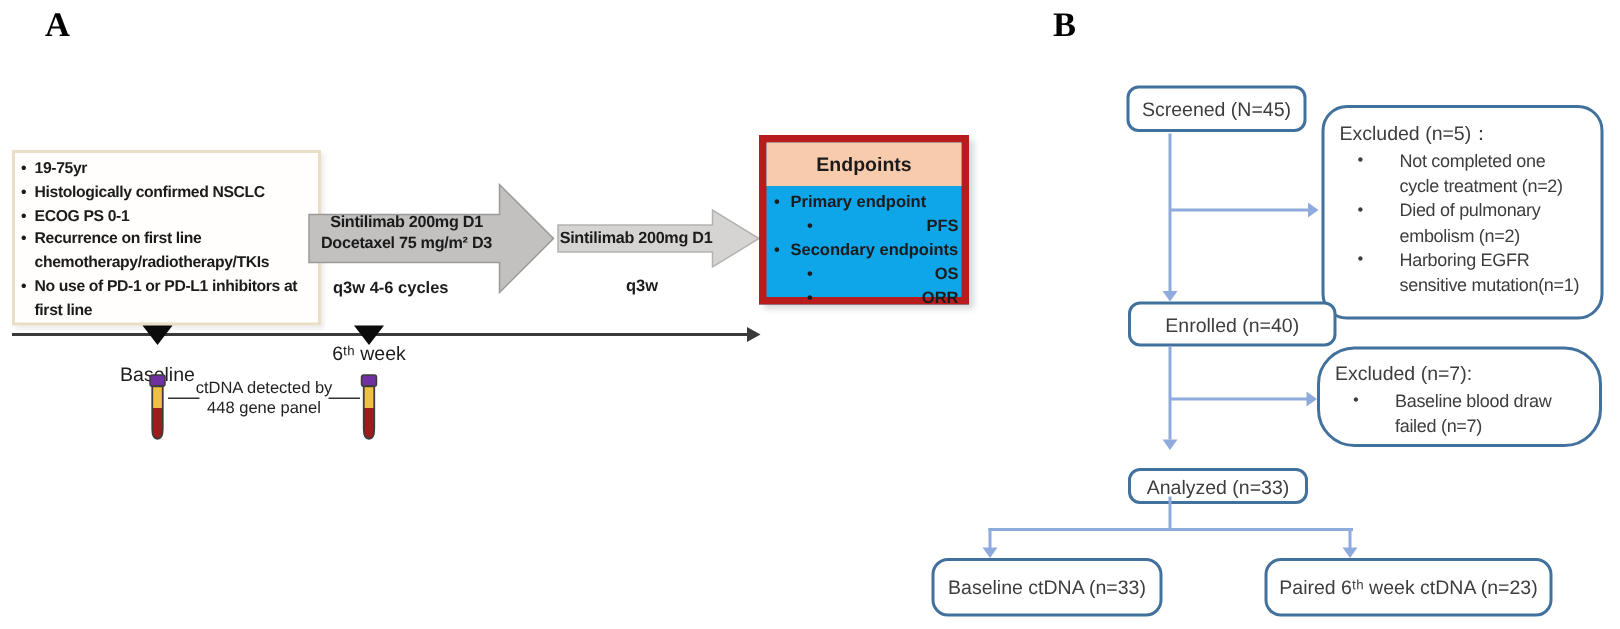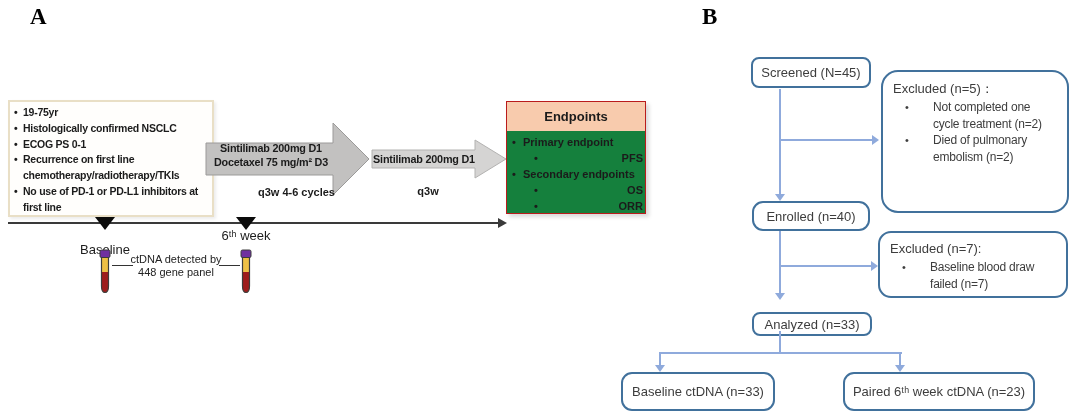--- a/index.html
+++ b/index.html
@@ -12,22 +12,22 @@
   .elig{left:8px;top:100px;width:206px;height:117px;box-sizing:border-box;
         border:2px solid var(--cream-border);background:#fffefc;
         box-shadow:2px 2px 3px rgba(0,0,0,.08);padding:3px 2px 0 3px;}
   .elig ul{margin:0;padding:0;list-style:none;}
   .elig li{position:relative;padding-left:10px;font-size:10.5px;font-weight:700;
            color:var(--ink);line-height:15.8px;letter-spacing:-0.25px;}
   .elig li::before{content:"•";position:absolute;left:1px;top:0;}
   .arrow-text{font-weight:700;color:var(--ink);text-align:center;font-size:10.8px;
               line-height:14px;white-space:pre-line;letter-spacing:-0.2px;}
   .sched{font-weight:700;color:var(--ink);text-align:center;font-size:11px;}
-  .endpoints{left:506px;top:101px;width:140px;height:113px;box-sizing:border-box;
-             background:#15803d;border:1px solid #b91c1c;box-shadow:3px 3px 4px rgba(0,0,0,.15);}
+  .endpoints{left:506px;top:90px;width:140px;height:113px;box-sizing:border-box;
+             background:#0ea5e9;border:5px solid #b91c1c;box-shadow:3px 3px 4px rgba(0,0,0,.15);}
   .ep-head{height:29px;background:var(--peach);display:flex;align-items:center;justify-content:center;
            font-weight:700;font-size:13px;color:var(--ink);}
   .ep-body{padding:3px 2px;}
   .ep-row{position:relative;font-weight:700;font-size:11px;line-height:16px;color:var(--ink);white-space:nowrap;}
   .lvl1{padding-left:14px;}  .lvl1::before{content:"•";position:absolute;left:3px;}
   .lvl2{padding-left:36px;text-align:right;}  .lvl2::before{content:"•";position:absolute;left:25px;}
   .tl-line{left:8px;top:222px;width:491px;height:2px;background:var(--line-dark);}
   .tl-head{left:498px;top:218px;width:0;height:0;border-top:5px solid transparent;
            border-bottom:5px solid transparent;border-left:9px solid var(--line-dark);}
   .marker{width:0;height:0;border-left:10px solid transparent;border-right:10px solid transparent;
@@ -70,21 +70,21 @@
         <li>Recurrence on first line chemotherapy/radiotherapy/TKIs</li>
         <li>No use of PD-1 or PD-L1 inhibitors at first line</li>
       </ul>
     </div>
 
     <svg class="abs" style="left:205px;top:120px;" width="166" height="78" viewBox="0 0 166 78">
       <polygon points="1,23 128,23 128,3 164,39 128,75 128,55 1,55" fill="var(--arrow-gray1)" stroke="#9b9a99" stroke-width="1"></polygon>
     </svg>
     <div class="abs arrow-text" style="left:204px;top:141px;width:134px;">Sintilimab 200mg D1
 Docetaxel 75 mg/m² D3</div>
-    <div class="abs sched" style="left:210px;top:186px;width:125px;text-align:right;">q3w 4-6 cycles</div>
+    <div class="abs sched" style="left:198px;top:186px;width:125px;">q3w 4-6 cycles</div>
 
     <svg class="abs" style="left:371px;top:138px;" width="137" height="42" viewBox="0 0 137 42">
       <polygon points="1,12 104,12 104,2 135,21 104,40 104,30 1,30" fill="var(--arrow-gray2)" stroke="#b3b2b1" stroke-width="1"></polygon>
     </svg>
     <div class="abs arrow-text" style="left:372px;top:152px;width:104px;">Sintilimab 200mg D1</div>
     <div class="abs sched" style="left:372px;top:185px;width:112px;">q3w</div>
 
     <div class="abs endpoints">
       <div class="ep-head">Endpoints</div>
       <div class="ep-body">
@@ -127,26 +127,28 @@
 
     <div class="bbox" style="left:720px;top:57px;width:120px;height:31px;">Screened (N=45)</div>
 
     <div class="bbig" style="left:881px;top:70px;width:188px;height:143px;border-radius:17px;padding:8px 6px 0 10px;">
       <div class="title">Excluded (n=5)：</div>
       <ul>
         <li>Not completed one
 cycle treatment (n=2)</li>
         <li>Died of pulmonary
 embolism (n=2)</li>
+        <li>Harboring EGFR
+sensitive mutation(n=1)</li>
       </ul>
     </div>
 
-    <div class="bbox" style="left:721px;top:201px;width:118px;height:30px;border-radius:11px;">Enrolled (n=40)</div>
+    <div class="bbox" style="left:721px;top:201px;width:139px;height:30px;">Enrolled (n=40)</div>
 
-    <div class="bbig" style="left:878px;top:231px;width:190px;height:67px;border-radius:13px;padding:7px 6px 0 10px;">
+    <div class="bbig" style="left:878px;top:231px;width:190px;height:67px;border-radius:25px;padding:7px 6px 0 10px;">
       <div class="title">Excluded (n=7):</div>
       <ul>
         <li>Baseline blood draw
 failed (n=7)</li>
       </ul>
     </div>
 
     <div class="bbox" style="left:721px;top:312px;width:120px;height:24px;">Analyzed (n=33)</div>
 
     <div class="bbox" style="left:590px;top:372px;width:154px;height:39px;border-radius:11px;">Baseline ctDNA (n=33)</div>

